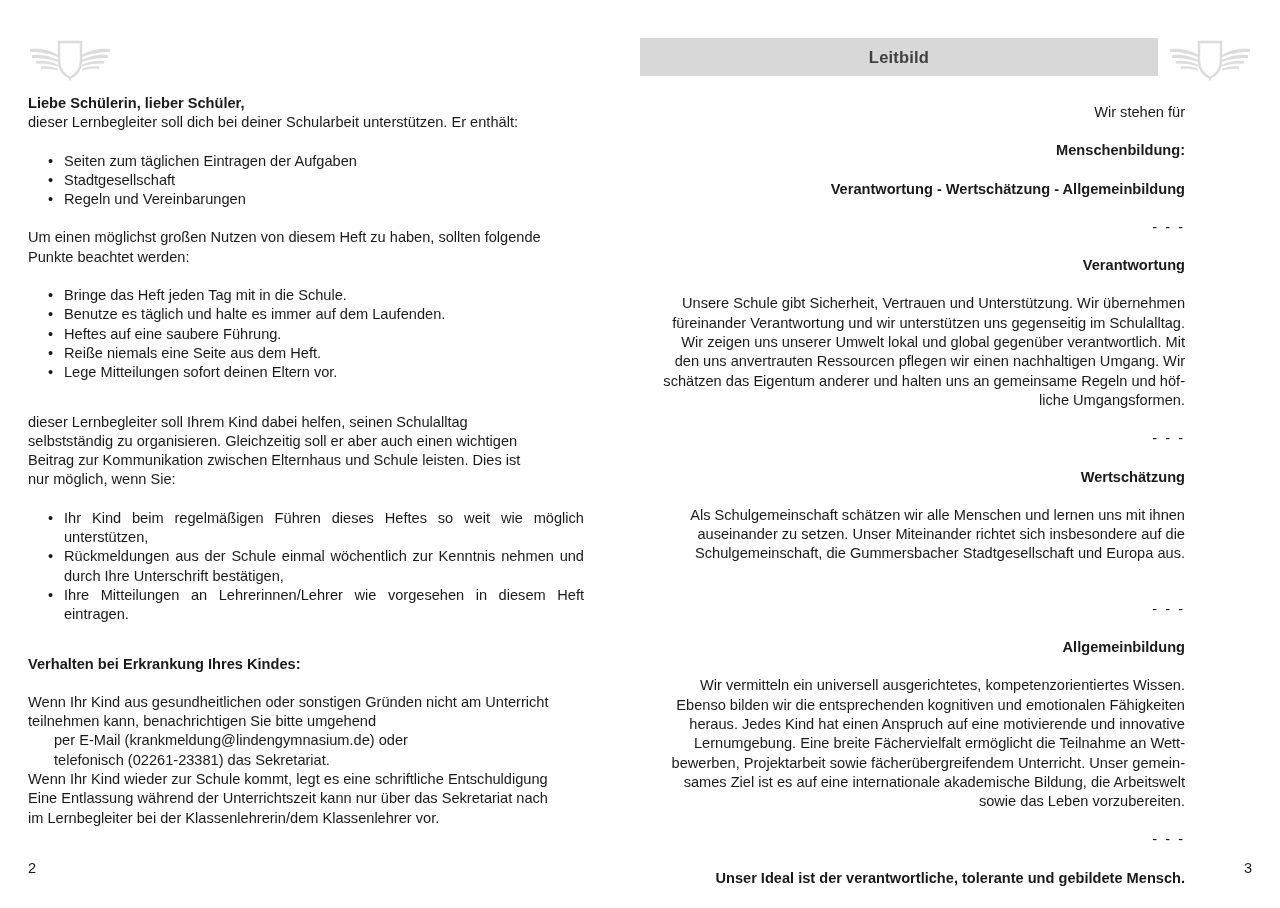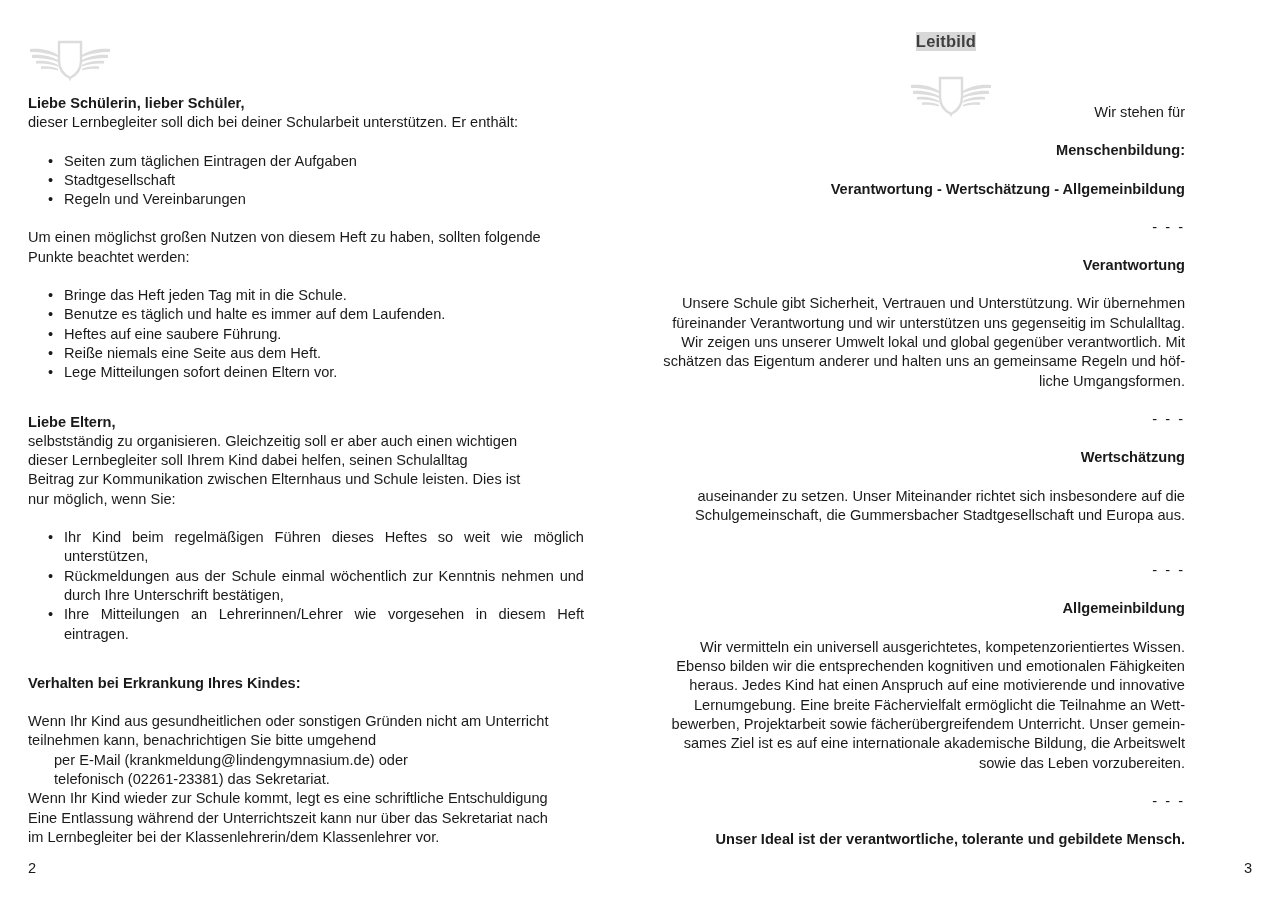--- a/index.html
+++ b/index.html
@@ -32,21 +32,21 @@
   .page-right { width: 640px; padding: 0 28px 0 0; }
 
   
   .head-row {
     display: flex;
     align-items: center;
     height: 50px;
     margin-top: 32px;
   }
   .head-row-left  { justify-content: flex-start; }
-  .head-row-right { justify-content: flex-start; flex-direction: column; }
+  .head-row-right { justify-content: flex-start; }
 
   .emblem {
     width: 84px;
     height: 48px;
     flex: 0 0 84px;
     display: block;
   }
   .emblem-left  { margin-right: 8px; }
   .emblem-right { margin-left: 10px; }
 
@@ -163,23 +163,22 @@
       <ul class="bullets">
         <li><span class="dot">•</span><span>Bringe das Heft jeden Tag mit in die Schule.</span></li>
         <li><span class="dot">•</span><span>Benutze es täglich und halte es immer auf dem Laufenden.</span></li>
         <li><span class="dot">•</span><span>Heftes auf eine saubere Führung.</span></li>
         <li><span class="dot">•</span><span>Reiße niemals eine Seite aus dem Heft.</span></li>
         <li><span class="dot">•</span><span>Lege Mitteilungen sofort deinen Eltern vor.</span></li>
       </ul>
 
       <div class="gap-xl"></div>
 
-      <p class="b">Liebe Eltern,</p>
+      <p>dieser Lernbegleiter soll Ihrem Kind dabei helfen, seinen Schulalltag</p>
       <p>selbstständig zu organisieren. Gleichzeitig soll er aber auch einen wichtigen</p>
-      <p>dieser Lernbegleiter soll Ihrem Kind dabei helfen, seinen Schulalltag</p>
       <p>Beitrag zur Kommunikation zwischen Elternhaus und Schule leisten. Dies ist</p>
       <p>nur möglich, wenn Sie:</p>
 
       <div class="gap-m"></div>
 
       <ul class="bullets justify">
         <li><span class="dot">•</span><span>Ihr Kind beim regelmäßigen Führen dieses Heftes so weit wie möglich unterstützen,</span></li>
         <li><span class="dot">•</span><span>Rückmeldungen aus der Schule einmal wöchentlich zur Kenntnis nehmen und durch Ihre Unterschrift bestätigen,</span></li>
         <li><span class="dot">•</span><span>Ihre Mitteilungen an Lehrerinnen/Lehrer wie vorgesehen in diesem Heft eintragen.</span></li>
       </ul>
@@ -243,33 +242,35 @@
 
       <div class="gap-m"></div>
 
       <p class="b">Verantwortung</p>
 
       <div class="gap-m"></div>
 
       <p>Unsere Schule gibt Sicherheit, Vertrauen und Unterstützung. Wir übernehmen</p>
       <p>füreinander Verantwortung und wir unterstützen uns gegenseitig im Schulalltag.</p>
       <p>Wir zeigen uns unserer Umwelt lokal und global gegenüber verantwortlich. Mit</p>
+      <p>den uns anvertrauten Ressourcen pflegen wir einen nachhaltigen Umgang. Wir</p>
       <p>schätzen das Eigentum anderer und halten uns an gemeinsame Regeln und höf-</p>
       <p>liche Umgangsformen.</p>
 
       <div class="gap-m"></div>
 
       <p class="sep sep-indent">- - -</p>
 
       <div class="gap-m"></div>
 
       <p class="b">Wertschätzung</p>
 
       <div class="gap-m"></div>
 
+      <p>Als Schulgemeinschaft schätzen wir alle Menschen und lernen uns mit ihnen</p>
       <p>auseinander zu setzen. Unser Miteinander richtet sich insbesondere auf die</p>
       <p>Schulgemeinschaft, die Gummersbacher Stadtgesellschaft und Europa aus.</p>
 
       <div class="gap-l"></div>
       <div class="gap-s"></div>
 
       <p class="sep">- - -</p>
 
       <div class="gap-m"></div>
 

